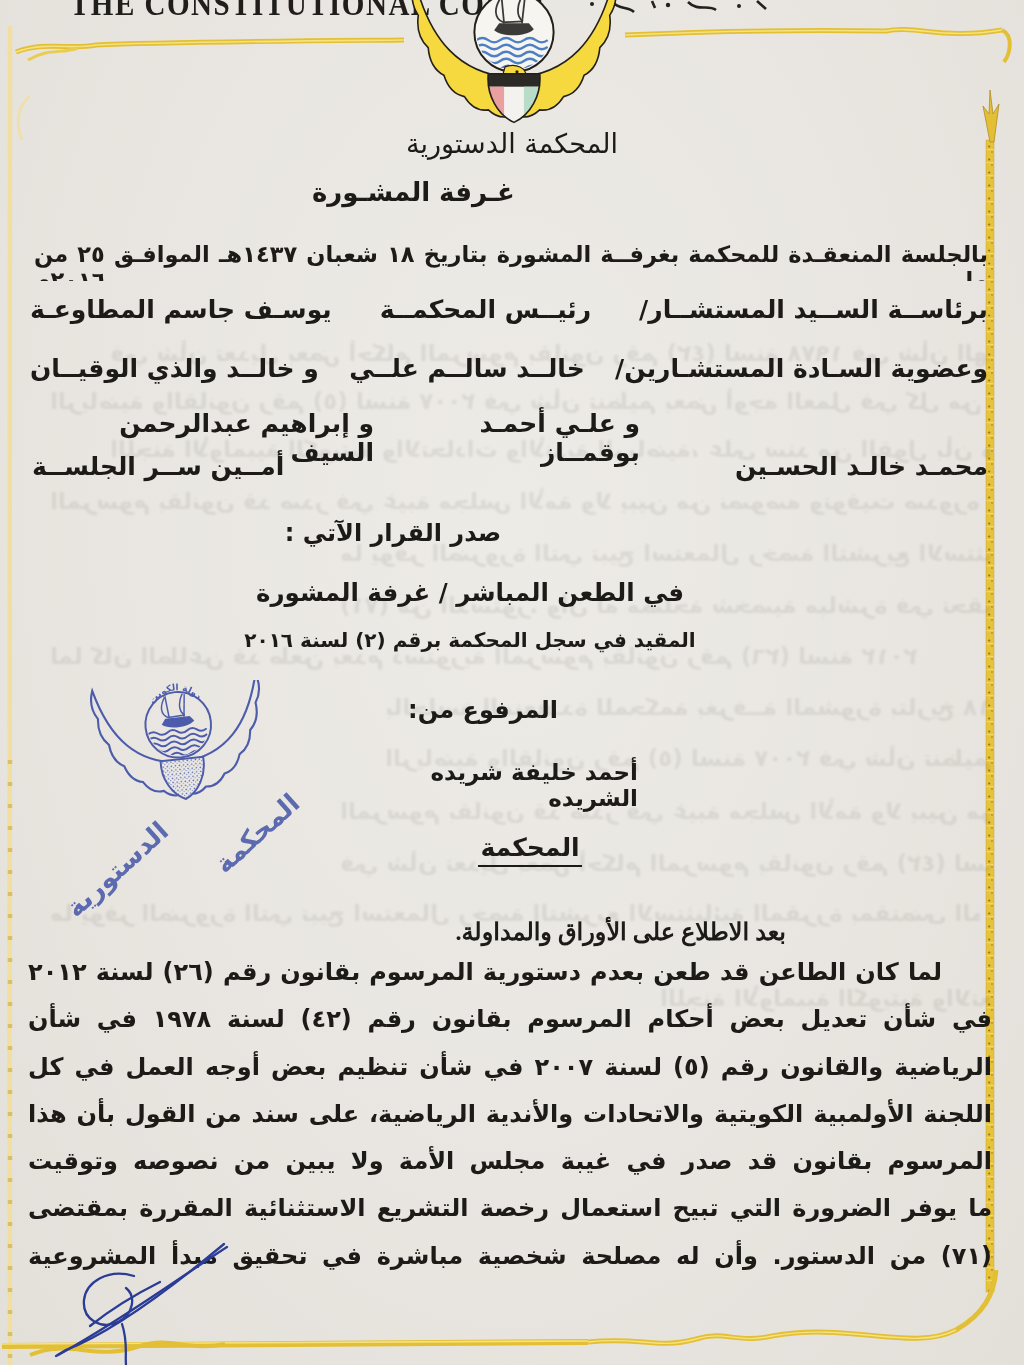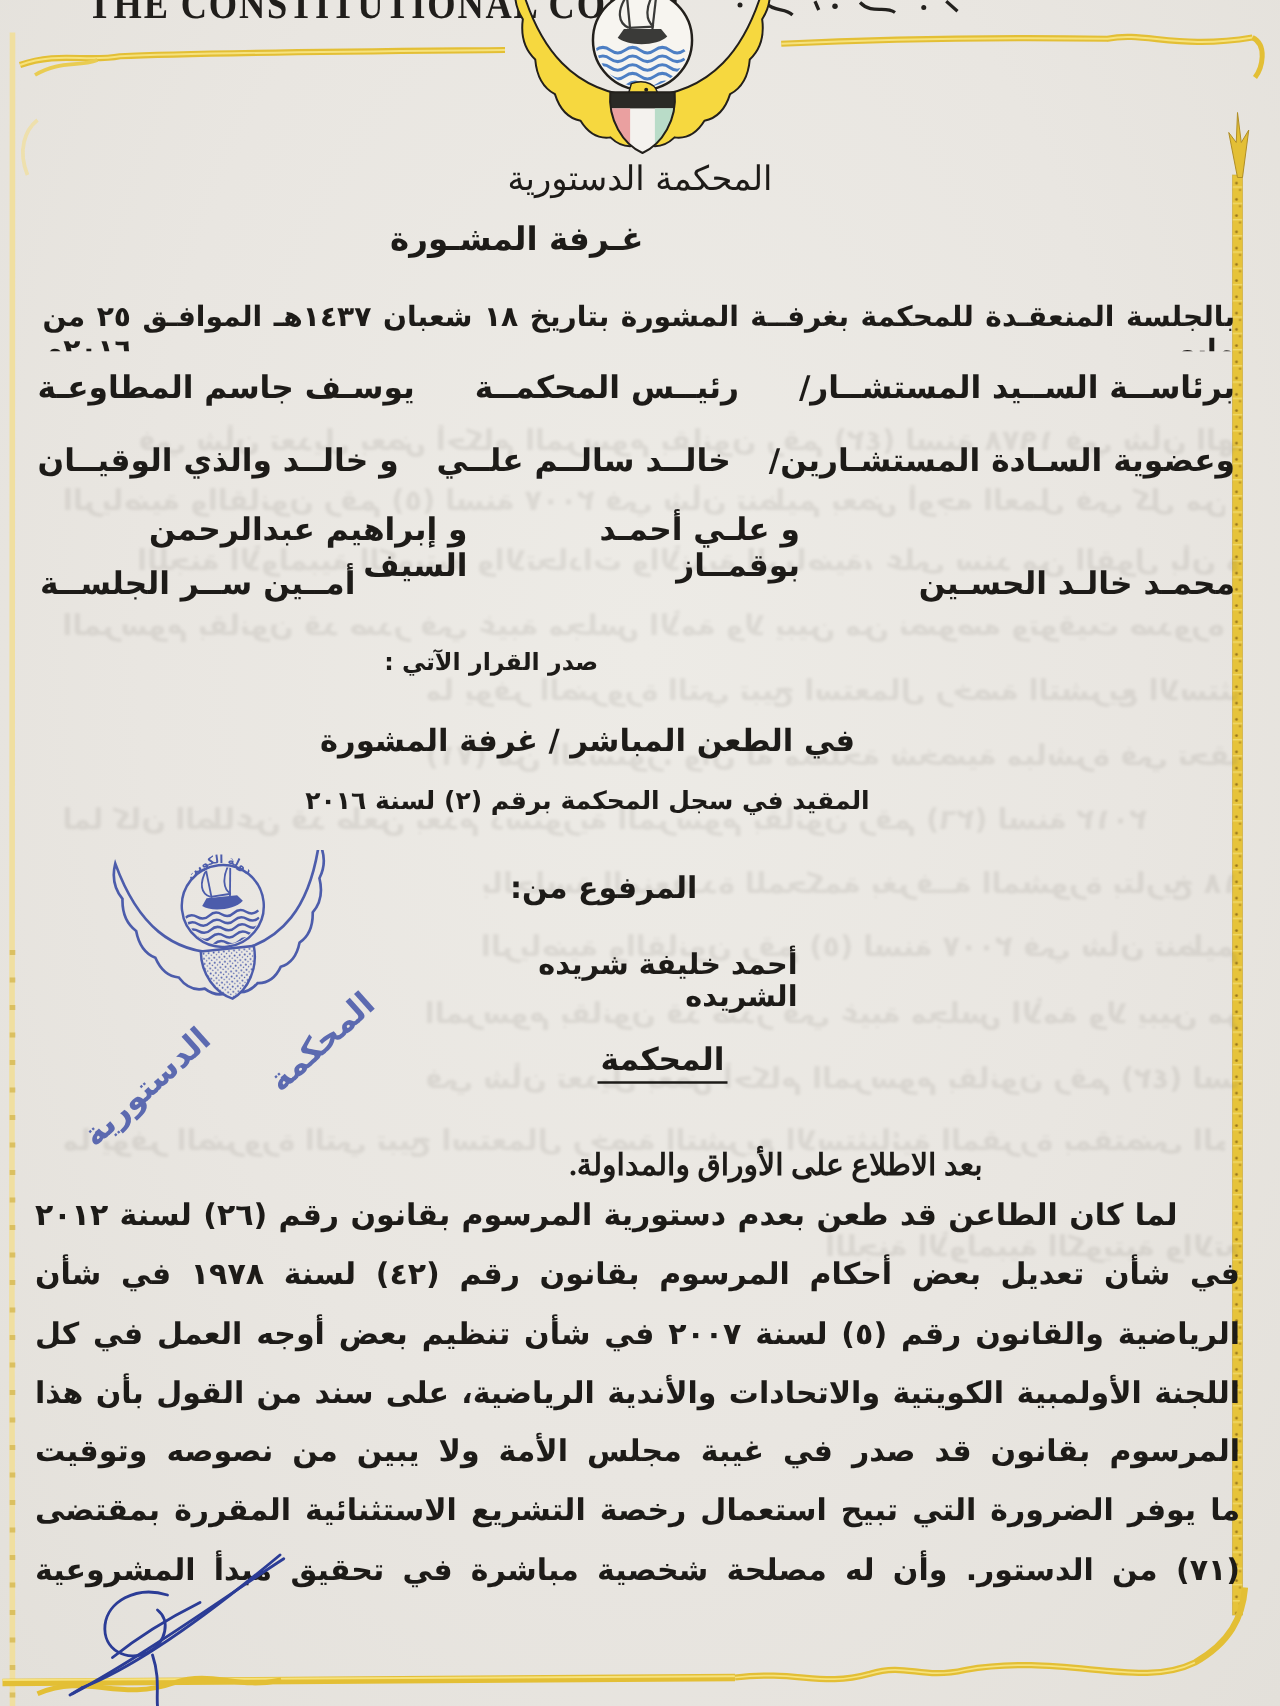--- a/index.html
+++ b/index.html
@@ -14,21 +14,21 @@
     font-family:"Liberation Serif", serif;font-weight:700;font-size:30px;letter-spacing:1.5px;
     transform:scale(.97,1.12);transform-origin:top left;color:#201e1b;}
   .court-name{top:128px;left:312px;width:400px;text-align:center;font-weight:400;font-size:27px;}
   .chamber-name{top:177px;left:312px;width:400px;text-align:left;font-weight:700;font-size:26px;}
   .line{overflow:hidden;}
   .intro{top:241px;left:34px;width:954px;height:40px;font-size:22.5px;font-weight:600;}
   .presiding{top:295px;left:30px;width:958px;font-size:25px;font-weight:700;}
   .members1{top:354px;left:30px;width:958px;font-size:25px;font-weight:700;}
   .members2{top:409px;left:30px;width:610px;font-size:25px;font-weight:700;}
   .secretary{top:452px;left:32px;width:956px;font-size:25px;font-weight:700;}
-  .decision{top:519px;left:283px;width:220px;font-size:19px;font-weight:600;text-align:center;}
+  .decision{top:519px;left:283px;width:220px;font-size:24px;font-weight:600;text-align:center;}
   .case-h1{top:578px;left:250px;width:440px;font-size:24.5px;font-weight:700;text-align:center;}
   .case-h2{top:628px;left:230px;width:480px;font-size:20px;font-weight:700;text-align:center;}
   .filed-by{top:696px;left:408px;width:150px;font-size:24px;font-weight:700;text-align:center;}
   .petitioner{top:759px;left:383px;width:255px;font-size:23px;font-weight:600;text-align:right;}
   .court-head{top:833px;left:478px;width:104px;font-size:25px;font-weight:700;text-align:center;
     border-bottom:2.5px solid #1d1b18;padding-bottom:3px;}
   .deliberation{top:918px;left:318px;width:468px;font-size:24px;font-weight:600;font-family:Liberation Serif, serif;}
   .para{top:949px;left:28px;width:964px;}
   .para .pline{position:relative;height:47.3px;line-height:47.3px;font-size:24px;font-weight:600;
     overflow:hidden;box-sizing:border-box;}

